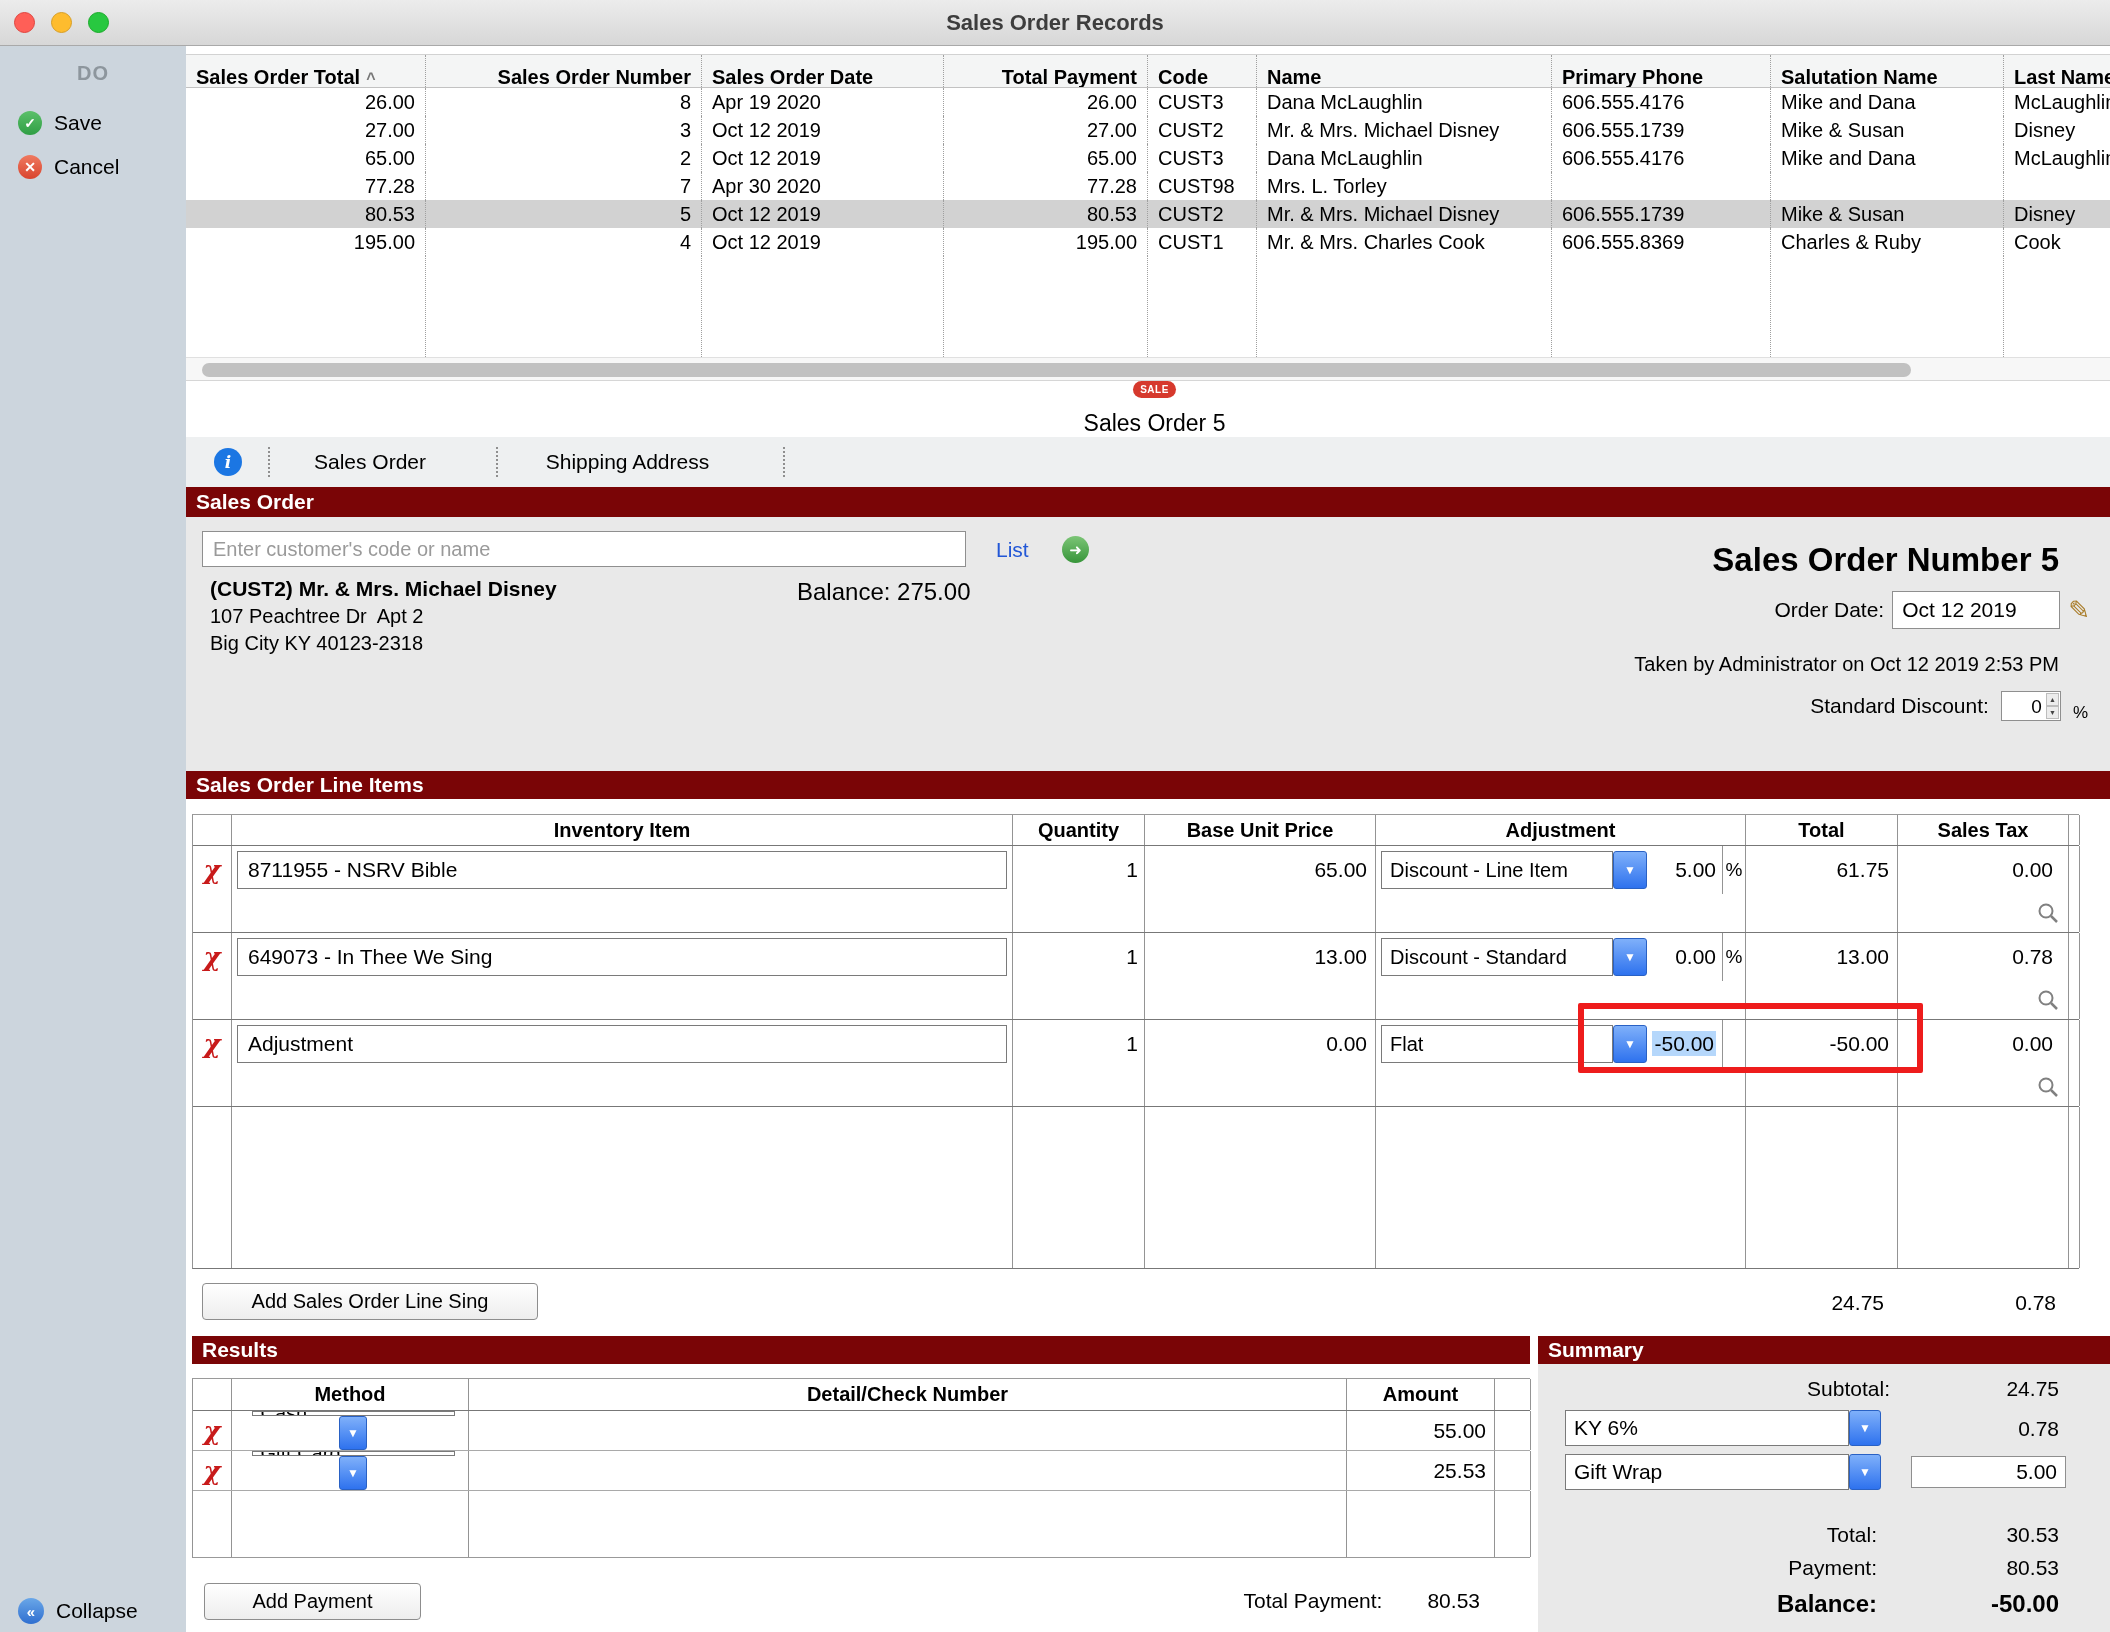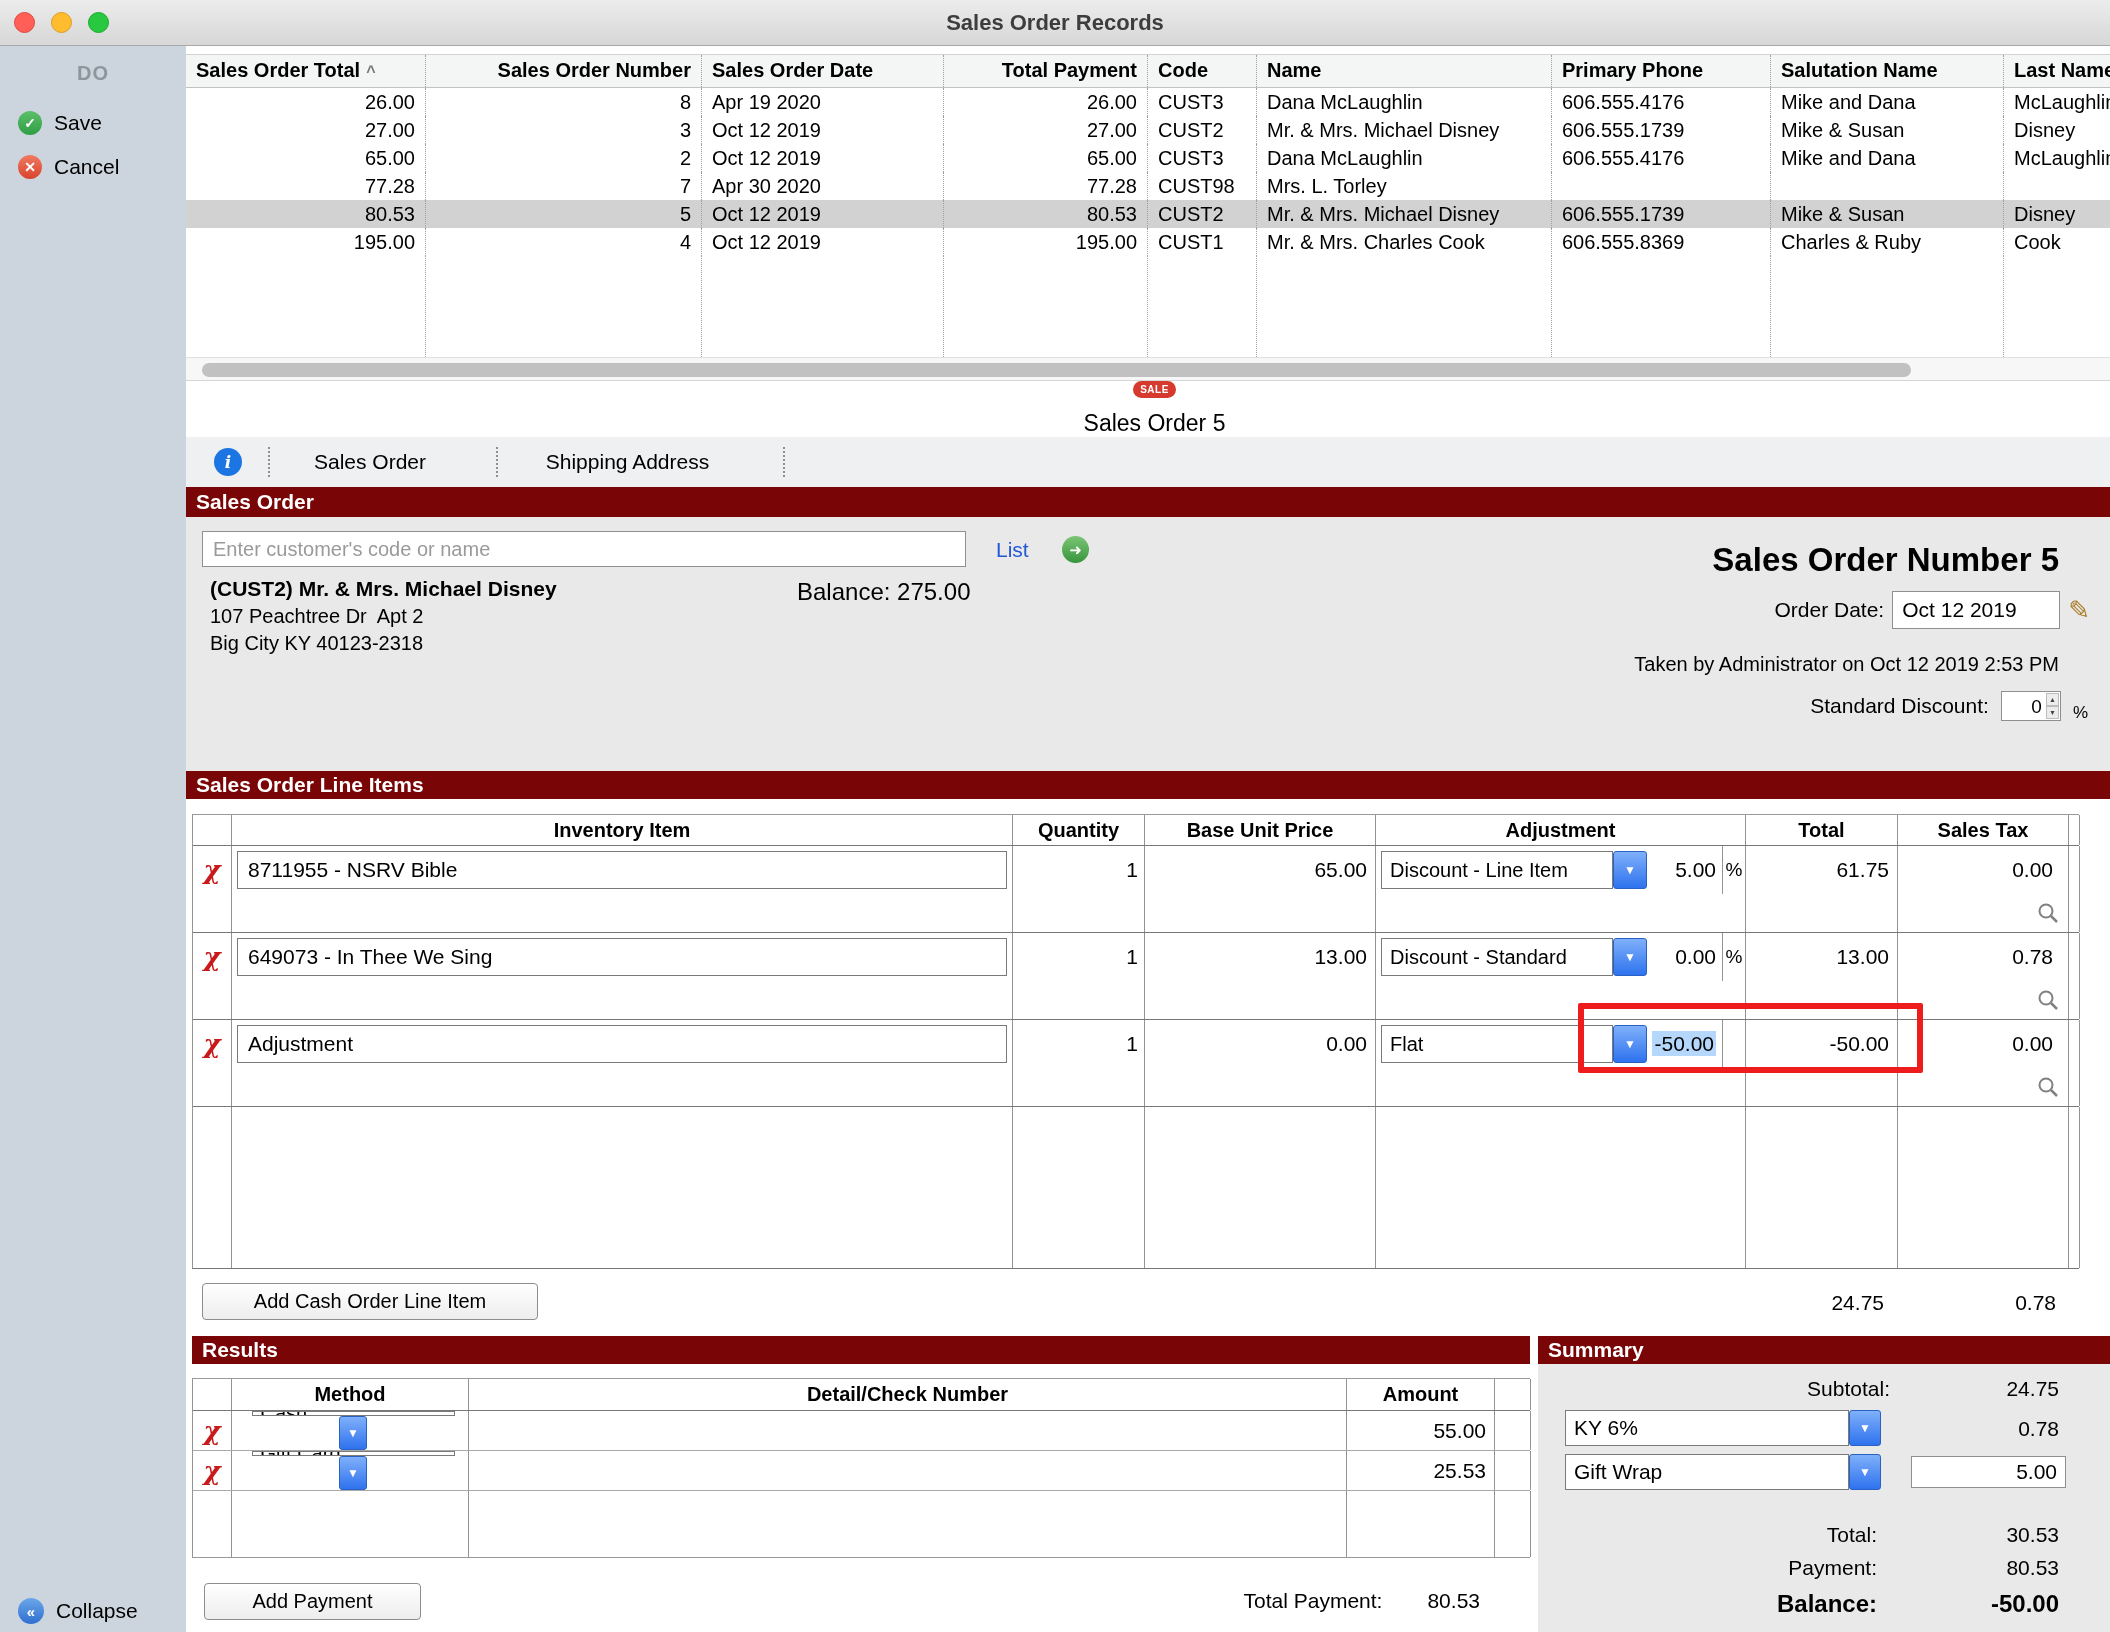--- a/index.html
+++ b/index.html
@@ -27,21 +27,21 @@
                  justify-content:center; color:#fff; font-size:14px; font-weight:bold; flex:0 0 auto; }
   .ic-green { background:linear-gradient(#5cc06a,#2f9e44); }
   .ic-red   { background:linear-gradient(#ef7a60,#d9442e); }
   .ic-blue  { background:linear-gradient(#6aa7e8,#2f6fd0); width:26px; height:26px; font-size:15px; }
   .collapse-item { position:absolute; bottom:8px; left:18px; display:flex; align-items:center; gap:12px; font-size:21px; }
 
   
   .rgrid { display:grid; grid-template-columns:239px 276px 242px 204px 109px 295px 219px 233px 107px; }
   .records-head { left:186px; top:54px; width:1924px; height:34px; background:#f4f5f5;
     border-top:1px solid #d2d2d2; border-bottom:1px solid #c2c2c2; font-weight:bold; font-size:20px; }
-  .records-head .rc { line-height:30px; }
+  .records-head .rc { line-height:44px; }
   .rc { padding:0 10px; white-space:nowrap; overflow:hidden; }
   .rgrid .rc + .rc { border-left:1px dotted #9f9f9f; }
   .records-body { left:186px; top:88px; width:1924px; }
   .rrow { height:28px; font-size:20px; }
   .rrow .rc { line-height:28px; }
   .rrow.sel { background:#d2d2d2; }
   .num { text-align:right; }
   .records-empty { left:186px; top:256px; width:1924px; height:101px; }
   .records-empty .rc { height:101px; }
   .caret { color:#777; font-size:16px; margin-left:6px; }
@@ -484,21 +484,21 @@
         <div class="lm"></div>
       <div class="lm"></div>
         <div class="lm"></div>
         <div class="lm"></div>
         <div class="lm"></div>
     </div>
   </div>
 
   <div class="abs red-box" style="left:1578px;top:1003px;width:345px;height:70px;"></div>
 
-  <div class="btn" style="left:202px;top:1283px;width:336px;height:37px;">Add Cash Order Line Item</div>
+  <div class="btn" style="left:202px;top:1283px;width:336px;height:37px;">Add Sales Order Line Sing</div>
   <div class="abs" style="right:226px;top:1291px;font-size:21px;">24.75</div>
   <div class="abs" style="right:54px;top:1291px;font-size:21px;">0.78</div>
 
   <div class="abs mbar" style="left:192px;top:1336px;width:1338px;height:28px;">Results</div>
 
   <div class="abs pay-table">
     <div class="pgrid pay-head">
       <div class="ph"></div>
       <div class="ph">Method</div>
       <div class="ph">Detail/Check Number</div>

